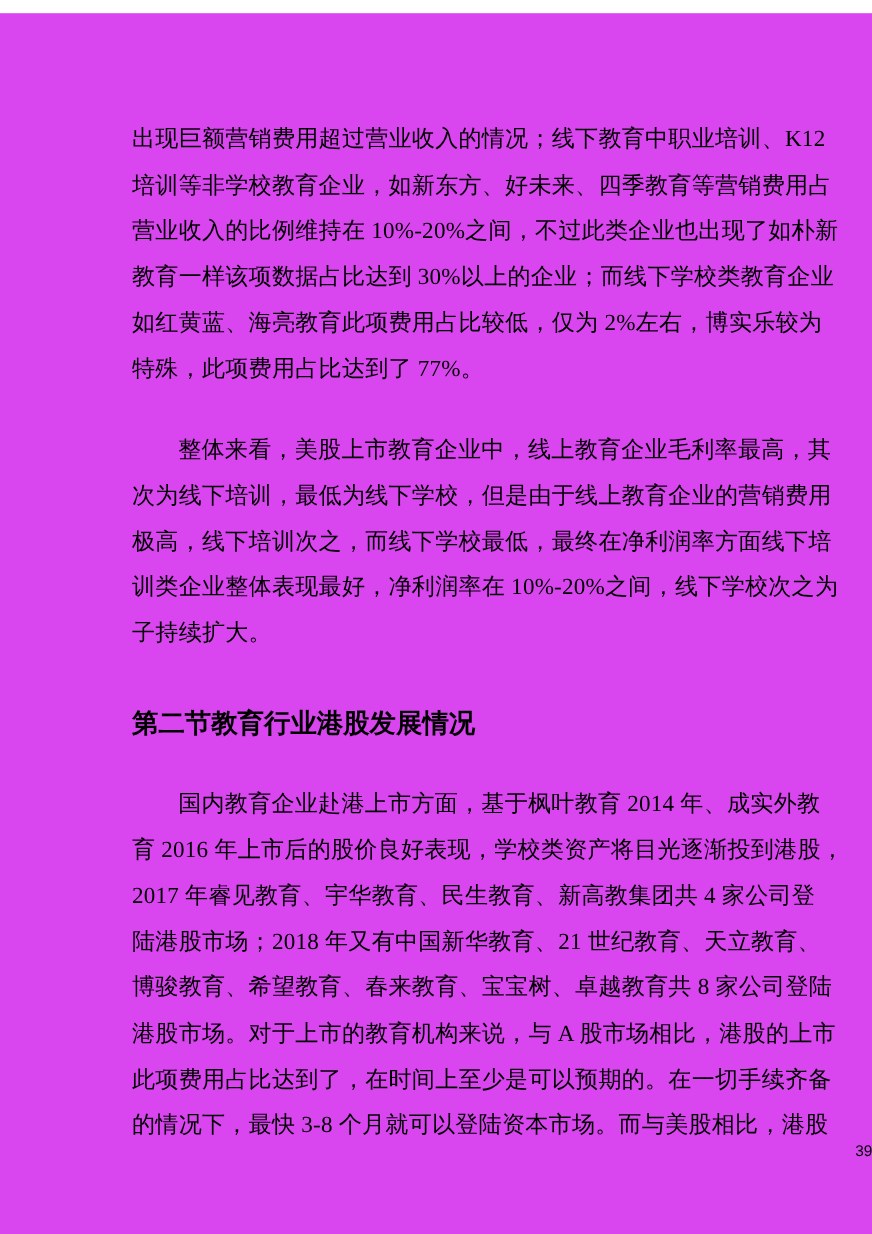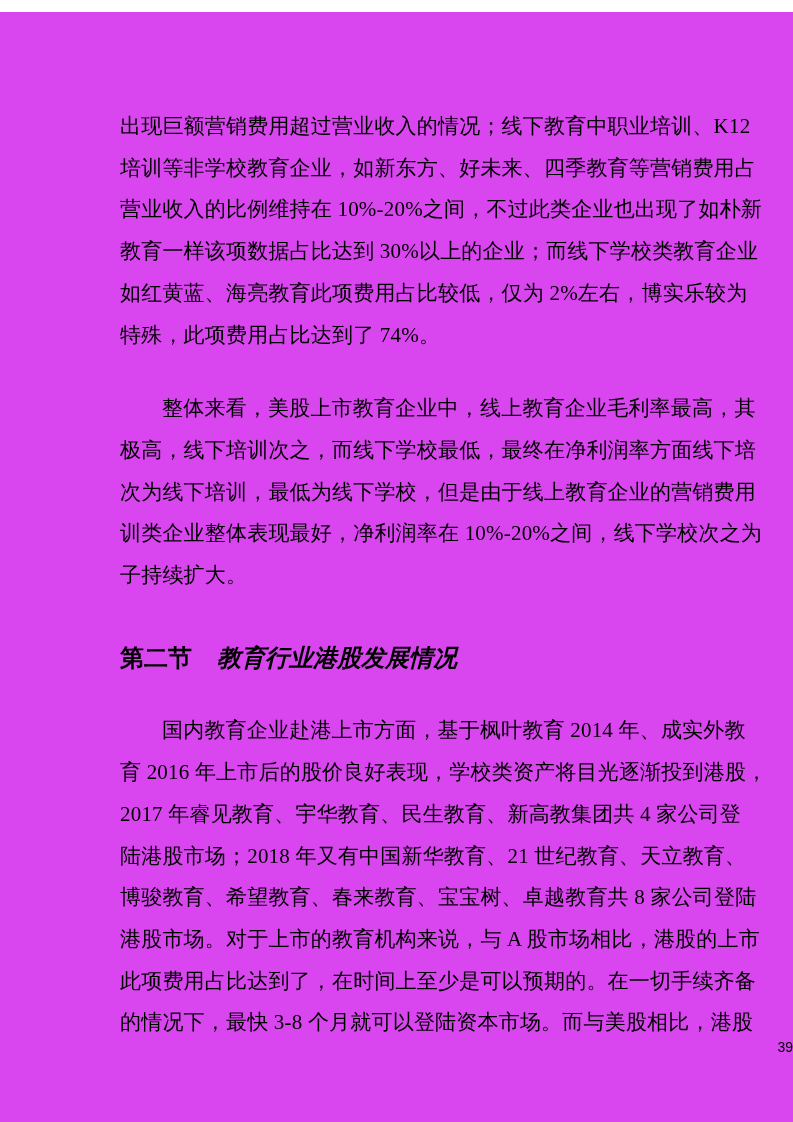--- a/index.html
+++ b/index.html
@@ -47,22 +47,20 @@
     margin-bottom: 17px;
     font-family: "Liberation Sans", "DejaVu Sans", sans-serif;
     font-weight: bold;
     font-size: 24px;
     line-height: 41.7px;
     color: #000000;
     display: flex;
     align-items: center;
   }
   .section-heading .section-title {
-    margin-left: 25px;
-    font-style: italic;
   }
   .page-footer {
     position: absolute;
     left: 0;
     top: 1026px;
     width: 793px;
     text-align: right;
   }
   .page-number {
     font-family: "Liberation Sans", "DejaVu Sans", sans-serif;
@@ -76,27 +74,27 @@
 
 <div class="page">
   <div class="content">
 
     <div class="paragraph">
       <div class="line">出现巨额营销费用超过营业收入的情况；线下教育中职业培训、K12</div>
       <div class="line">培训等非学校教育企业，如新东方、好未来、四季教育等营销费用占</div>
       <div class="line">营业收入的比例维持在 10%-20%之间，不过此类企业也出现了如朴新</div>
       <div class="line">教育一样该项数据占比达到 30%以上的企业；而线下学校类教育企业</div>
       <div class="line">如红黄蓝、海亮教育此项费用占比较低，仅为 2%左右，博实乐较为</div>
-      <div class="line end">特殊，此项费用占比达到了 74%。</div>
+      <div class="line end">特殊，此项费用占比达到了 77%。</div>
     </div>
 
     <div class="paragraph">
       <div class="line indent">整体来看，美股上市教育企业中，线上教育企业毛利率最高，其</div>
+      <div class="line">次为线下培训，最低为线下学校，但是由于线上教育企业的营销费用</div>
       <div class="line">极高，线下培训次之，而线下学校最低，最终在净利润率方面线下培</div>
-      <div class="line">次为线下培训，最低为线下学校，但是由于线上教育企业的营销费用</div>
       <div class="line">训类企业整体表现最好，净利润率在 10%-20%之间，线下学校次之为</div>
       <div class="line end">子持续扩大。</div>
     </div>
 
     <h2 class="section-heading">
       <span class="section-number">第二节</span>
       <span class="section-title">教育行业港股发展情况</span>
     </h2>
 
     <div class="paragraph">

